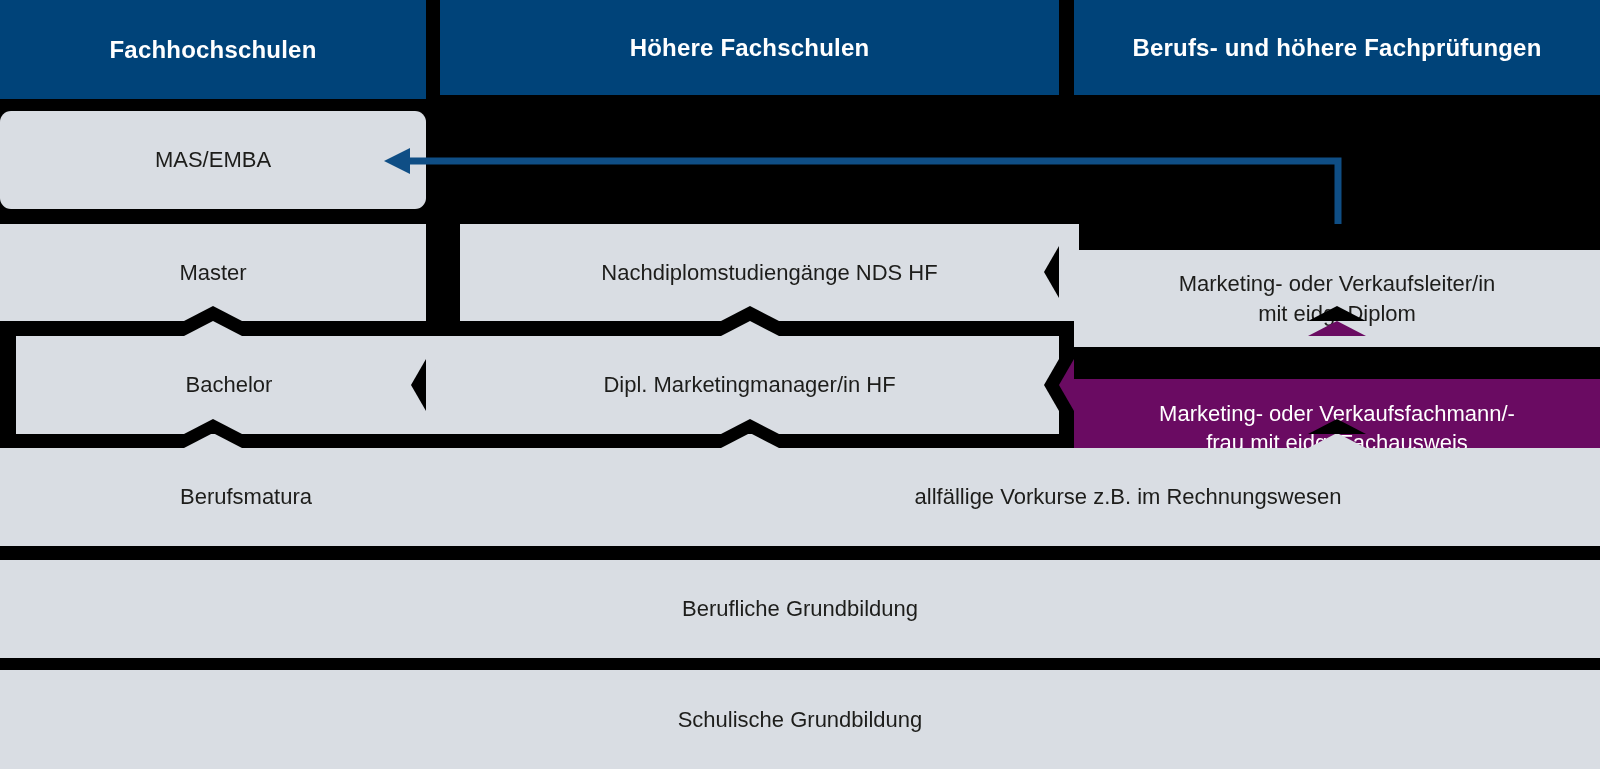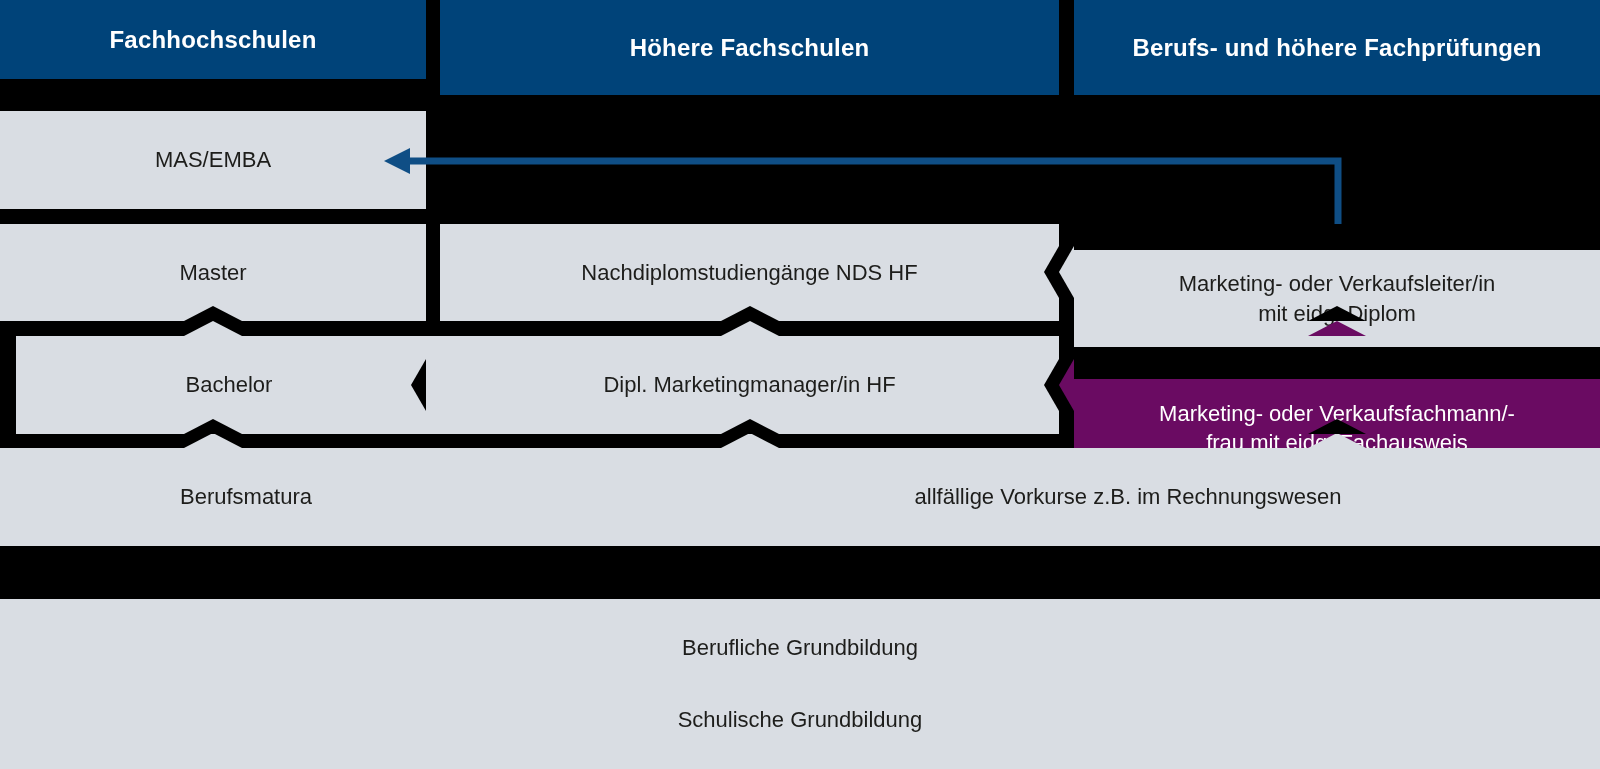--- a/index.html
+++ b/index.html
@@ -25,63 +25,63 @@
   .peak-up.gray-fill,.peak-left.gray-fill{background:var(--box-bg,#d9dde3);}
   .peak-up.purple-fill,.peak-left.purple-fill{background:var(--highlight-bg,#6a0b62);}
   .notch-up,.notch-left{background:var(--canvas-bg,#000);}
   .arrow-svg{position:absolute;left:0;top:0;pointer-events:none;}
 </style>
 </head>
 <body>
 
 <div class="canvas">
 
-  <div class="box hdr" style="left:0;top:0;width:426px;height:79px;">
+  <div class="box hdr" style="left:0;top:0;width:426px;height:99px;">
     <span class="lbl">Fachhochschulen</span>
   </div>
   <div class="box hdr" style="left:1074px;top:0;width:526px;height:95px;">
     <span class="lbl">Berufs- und höhere Fachprüfungen</span>
   </div>
   <div class="box hdr" style="left:440px;top:0;width:619px;height:95px;">
     <span class="lbl">Höhere Fachschulen</span>
   </div>
 
-  <div class="box gray" style="left:0;top:111px;width:426px;height:98px;">
+  <div class="box gray" style="left:0;top:111px;width:426px;height:98px;border-radius:11px;">
     <span class="lbl">MAS/EMBA</span>
   </div>
   <div class="box gray" style="left:0;top:224px;width:426px;height:97px;">
     <span class="lbl">Master</span>
   </div>
   <div class="box gray" style="left:16px;top:336px;width:426px;height:98px;">
     <span class="lbl">Bachelor</span>
   </div>
   <div class="box gray" style="left:0;top:448px;width:492px;height:98px;">
     <span class="lbl">Berufsmatura</span>
   </div>
 
-  <div class="box gray" style="left:440px;top:224px;width:619px;height:97px;align-items:center;">
+  <div class="box gray" style="left:460px;top:224px;width:619px;height:97px;align-items:center;">
     <span class="lbl">Nachdiplomstudiengänge NDS HF</span>
   </div>
   <div class="box gray" style="left:440px;top:336px;width:619px;height:98px;">
     <span class="lbl">Dipl. Marketingmanager/in HF</span>
   </div>
 
   <div class="box gray" style="left:1074px;top:224px;width:526px;height:97px;margin-top:26px;">
     <span class="lbl">Marketing- oder Verkaufsleiter/in
 mit eidg. Diplom</span>
   </div>
   <div class="box purple" style="left:1074px;top:336px;width:526px;height:98px;">
     <span class="lbl">Marketing- oder Verkaufsfachmann/-
 frau mit eidg. Fachausweis</span>
   </div>
 
   <div class="box gray" style="left:440px;top:448px;width:1376px;height:98px;">
     <span class="lbl">allfällige Vorkurse z.B. im Rechnungswesen</span>
   </div>
-  <div class="box gray" style="left:0;top:560px;width:1600px;height:98px;margin-top:39px;">
+  <div class="box gray" style="left:0;top:560px;width:1600px;height:98px;">
     <span class="lbl">Berufliche Grundbildung</span>
   </div>
   <div class="box gray" style="left:0;top:670px;width:1600px;height:99px;">
     <span class="lbl">Schulische Grundbildung</span>
   </div>
 
   <div class="peak-up gray-fill" style="left:184px;top:321px;"></div>
   <div class="peak-up gray-fill" style="left:184px;top:433px;"></div>
   <div class="peak-up gray-fill" style="left:721px;top:321px;"></div>
   <div class="peak-up gray-fill" style="left:721px;top:433px;"></div>

